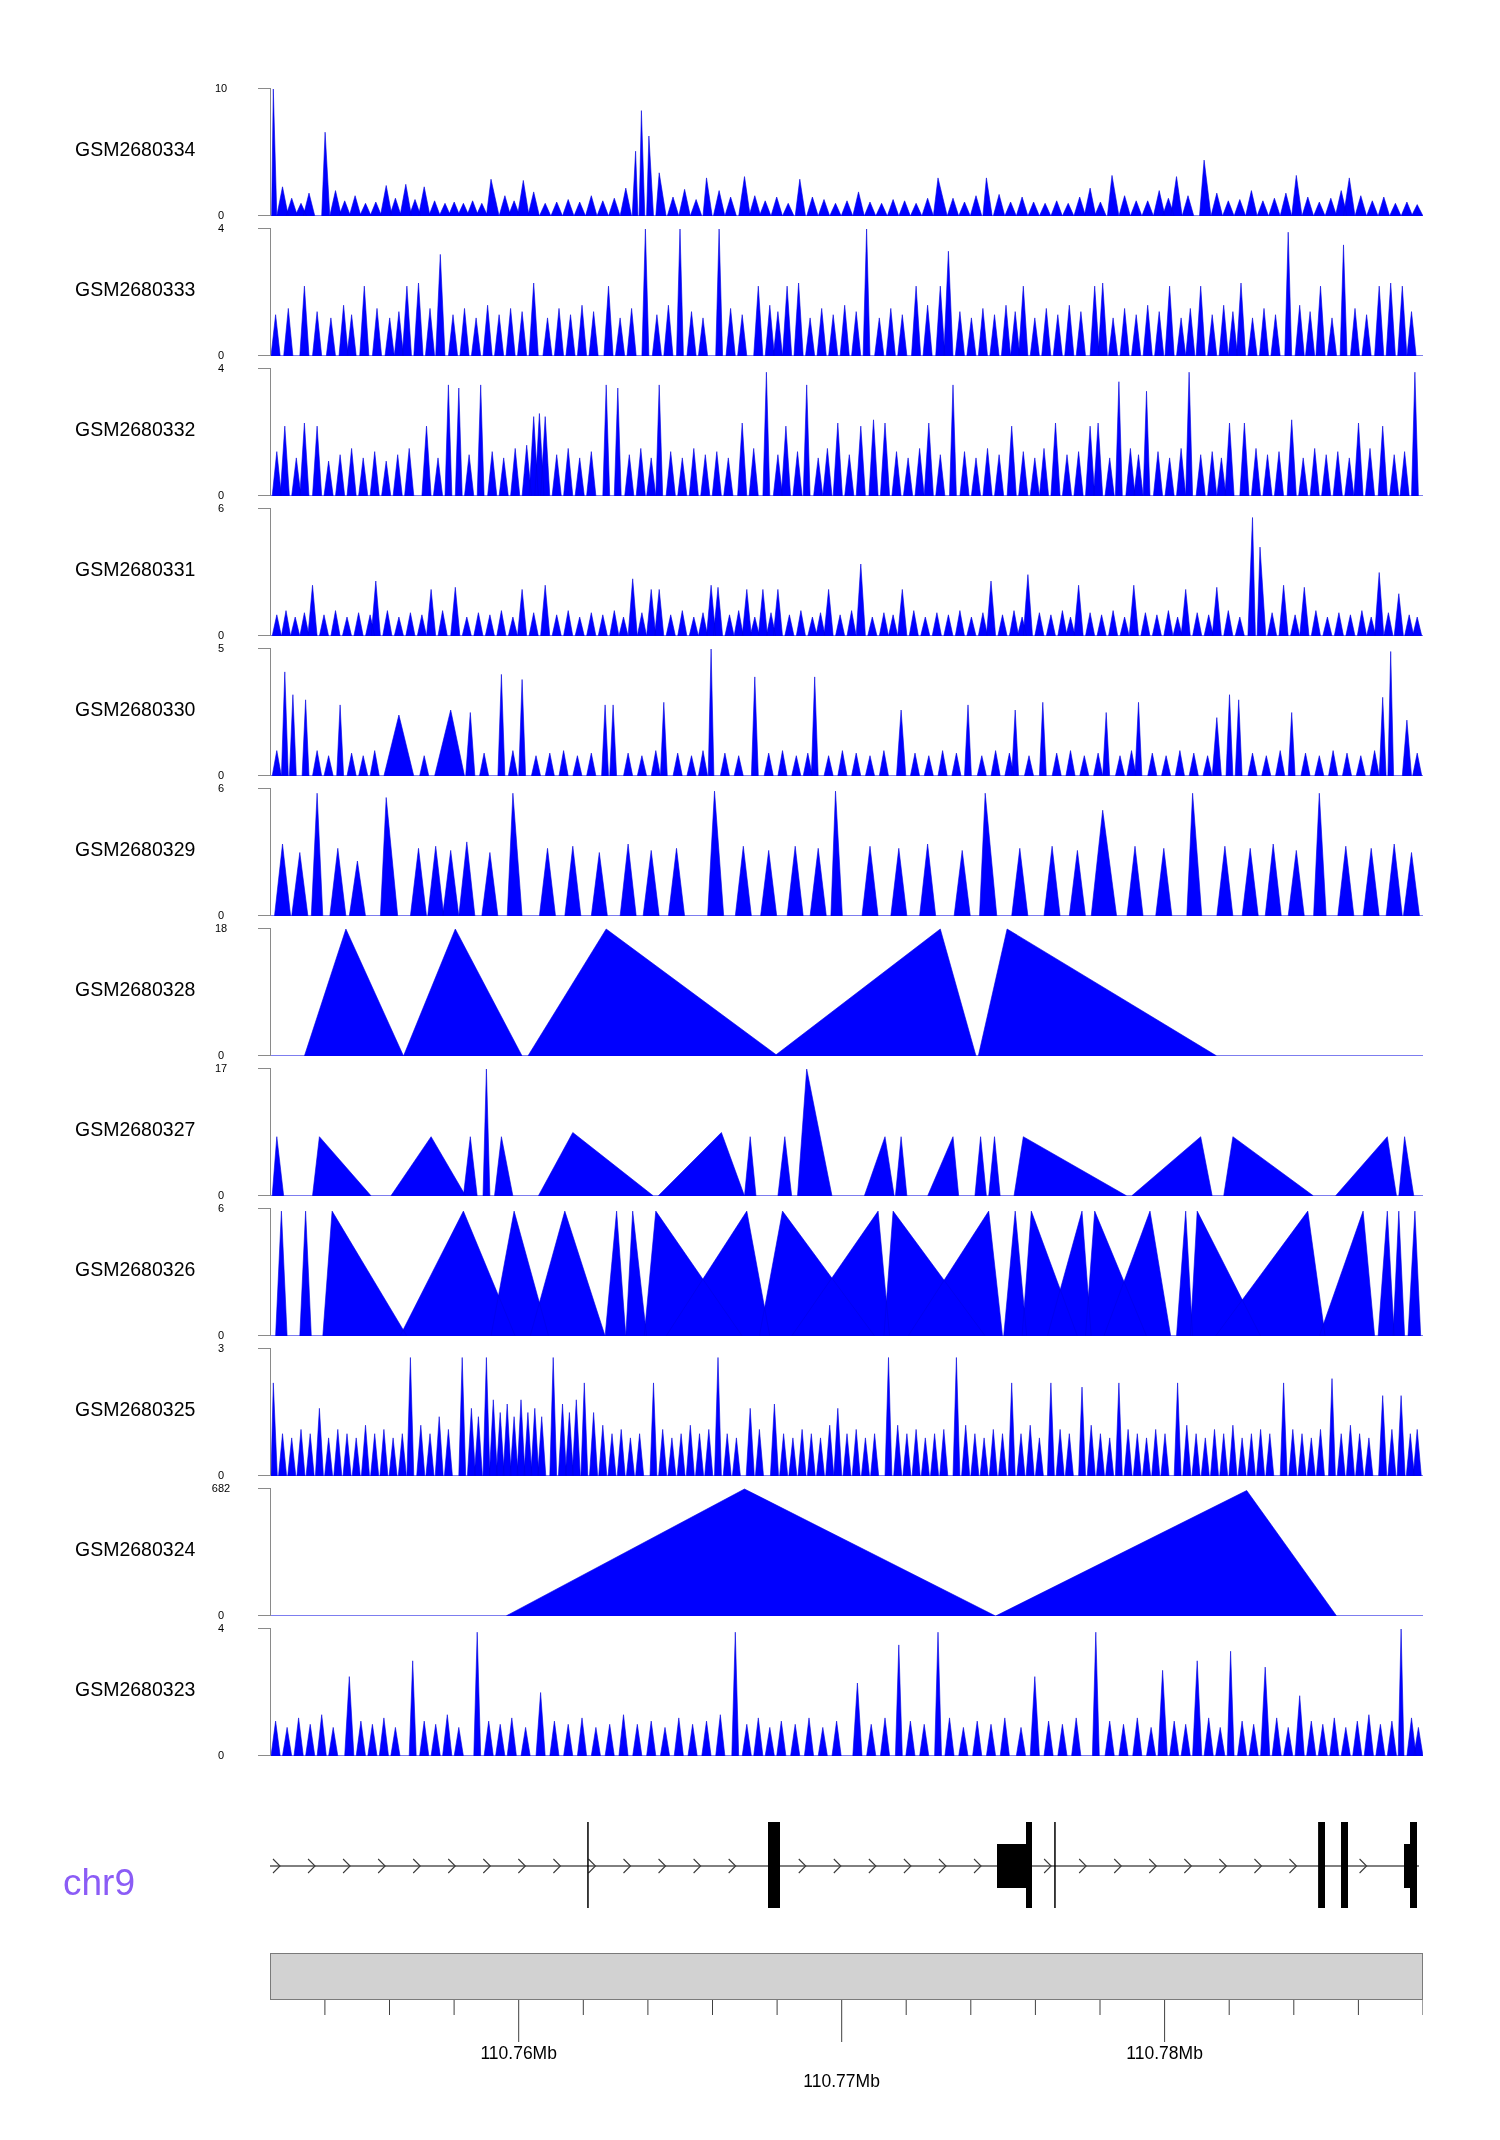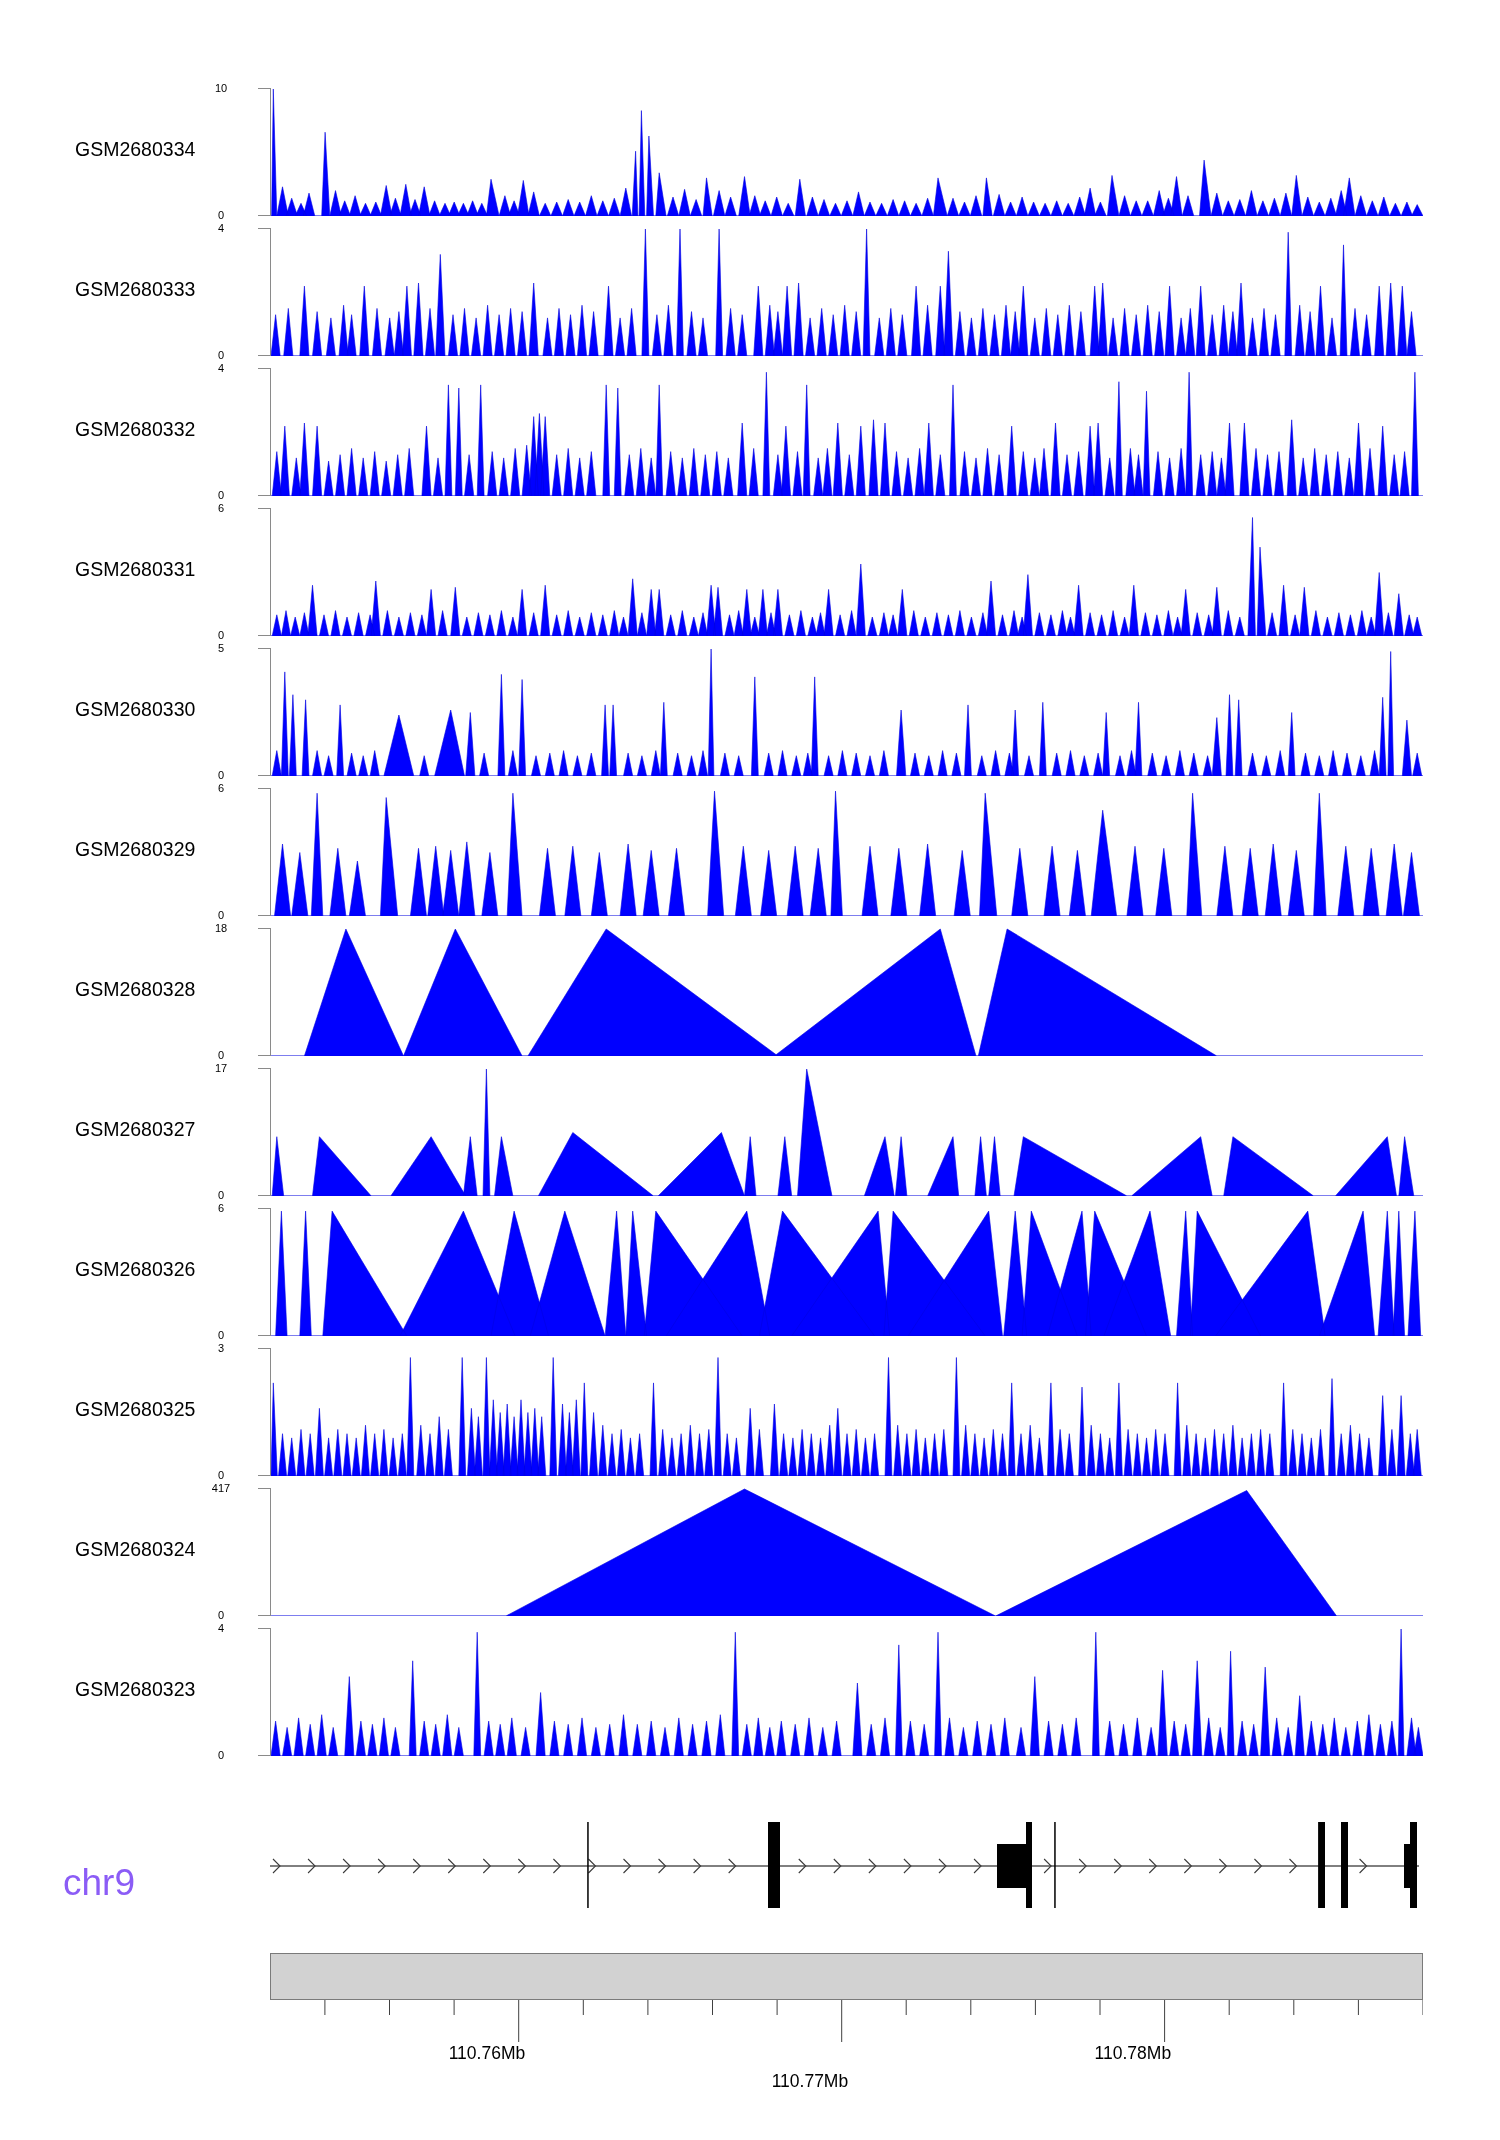--- a/index.html
+++ b/index.html
@@ -11,21 +11,21 @@
   .ytick{position:absolute;left:258px;width:12px;height:1px;background:#8a8a8a;}
   .ymax-label,.ymin-label{position:absolute;left:190px;width:62px;text-align:center;font-size:11px;color:#000;}
   .ymax-label{top:-6px;}
   .ymin-label{top:121px;}
   .signal-svg{position:absolute;left:271px;top:0;width:1152px;height:128px;}
   #gene-track{position:absolute;left:270px;top:1820px;}
   #chr-name{position:absolute;left:63px;top:1862px;font-size:37px;color:#8b5cf6;}
   #ideogram{position:absolute;left:270px;top:1953px;width:1151px;height:45px;
             background:#d2d2d2;border:1px solid #7a7a7a;}
   #ruler-svg{position:absolute;left:270px;top:2000px;}
-  .ruler-label{position:absolute;top:2043px;width:140px;font-size:17.5px;color:#000;}
+  .ruler-label{position:absolute;top:2043px;width:140px;text-align:center;font-size:17.5px;color:#000;}
 </style>
 </head>
 <body>
 
 <div id="figure">
   <div id="tracks">
       <div class="track" style="top: 88px;">
         <div class="track-label">GSM2680334</div>
         <div class="yaxis-line"></div>
         <div class="ytick" style="top: 0px;"></div>
@@ -133,21 +133,21 @@
         <div class="ymin-label">0</div>
         <svg class="signal-svg" viewBox="0 0 1152 128" preserveAspectRatio="none">
           <polygon points="0.0,128.0 0.0,128.0 2.3,34.9 6.3,128.0 7.5,128.0 11.5,85.7 15.6,128.0 16.7,128.0 20.7,89.9 24.8,128.0 25.9,128.0 30.0,81.4 34.0,128.0 35.1,128.0 39.2,85.7 43.2,128.0 44.4,128.0 48.4,60.3 52.4,128.0 53.6,128.0 57.6,89.9 61.6,128.0 62.8,128.0 66.8,81.4 70.8,128.0 72.0,128.0 76.0,85.7 80.1,128.0 81.2,128.0 85.2,89.9 89.3,128.0 90.4,128.0 94.5,77.2 98.5,128.0 99.6,128.0 103.7,85.7 107.7,128.0 108.9,128.0 112.9,81.4 116.9,128.0 118.1,128.0 122.1,89.9 126.1,128.0 127.3,128.0 131.3,85.7 135.4,128.0 135.9,128.0 139.4,9.5 142.8,128.0 145.7,128.0 149.8,77.2 153.8,128.0 154.9,128.0 159.0,85.7 163.0,128.0 164.2,128.0 168.2,68.7 172.2,128.0 173.4,128.0 177.4,81.4 181.4,128.0 187.8,128.0 191.2,9.5 194.7,128.0 196.4,128.0 200.4,60.3 204.5,128.0 203.3,128.0 207.4,68.7 211.4,128.0 212.0,128.0 215.4,9.5 218.9,128.0 218.3,128.0 222.3,51.8 226.4,128.0 225.2,128.0 229.2,64.5 233.3,128.0 232.1,128.0 236.2,56.0 240.2,128.0 239.0,128.0 243.1,68.7 247.1,128.0 246.0,128.0 250.0,51.8 254.0,128.0 252.9,128.0 256.9,64.5 260.9,128.0 259.8,128.0 263.8,60.3 267.8,128.0 266.7,128.0 270.7,68.7 274.8,128.0 278.8,128.0 282.2,9.5 285.7,128.0 287.4,128.0 291.5,56.0 295.5,128.0 294.3,128.0 298.4,64.5 302.4,128.0 301.2,128.0 305.3,51.8 309.3,128.0 309.9,128.0 313.3,34.9 316.8,128.0 318.5,128.0 322.6,64.5 326.6,128.0 327.7,128.0 331.8,77.2 335.8,128.0 337.0,128.0 341.0,85.7 345.0,128.0 346.2,128.0 350.2,81.4 354.2,128.0 355.4,128.0 359.4,89.9 363.5,128.0 364.6,128.0 368.6,85.7 372.7,128.0 379.0,128.0 382.5,34.9 385.9,128.0 387.6,128.0 391.7,81.4 395.7,128.0 396.9,128.0 400.9,89.9 404.9,128.0 406.1,128.0 410.1,85.7 414.1,128.0 415.3,128.0 419.3,77.2 423.4,128.0 424.5,128.0 428.5,85.7 432.6,128.0 433.7,128.0 437.8,81.4 441.8,128.0 443.5,128.0 447.0,9.5 450.4,128.0 452.2,128.0 456.2,85.7 460.2,128.0 461.4,128.0 465.4,89.9 469.4,128.0 475.2,128.0 479.2,60.3 483.3,128.0 484.4,128.0 488.4,81.4 492.5,128.0 499.4,128.0 503.4,56.0 507.5,128.0 508.6,128.0 512.6,85.7 516.7,128.0 517.8,128.0 521.9,89.9 525.9,128.0 527.0,128.0 531.1,81.4 535.1,128.0 536.3,128.0 540.3,85.7 544.3,128.0 545.5,128.0 549.5,89.9 553.5,128.0 554.7,128.0 558.7,77.2 562.8,128.0 562.8,128.0 566.8,60.3 570.8,128.0 572.0,128.0 576.0,85.7 580.0,128.0 581.2,128.0 585.2,81.4 589.2,128.0 590.4,128.0 594.4,89.9 598.5,128.0 599.6,128.0 603.6,85.7 607.7,128.0 614.0,128.0 617.5,9.5 620.9,128.0 622.7,128.0 626.7,77.2 630.7,128.0 631.9,128.0 635.9,85.7 639.9,128.0 641.1,128.0 645.1,81.4 649.2,128.0 650.3,128.0 654.3,89.9 658.4,128.0 659.5,128.0 663.6,85.7 667.6,128.0 668.7,128.0 672.8,81.4 676.8,128.0 682.0,128.0 685.4,9.5 688.9,128.0 690.6,128.0 694.7,77.2 698.7,128.0 699.8,128.0 703.9,85.7 707.9,128.0 709.1,128.0 713.1,89.9 717.1,128.0 718.3,128.0 722.3,81.4 726.3,128.0 727.5,128.0 731.5,85.7 735.6,128.0 737.3,128.0 740.7,34.9 744.2,128.0 745.9,128.0 750.0,85.7 754.0,128.0 755.1,128.0 759.2,77.2 763.2,128.0 764.4,128.0 768.4,89.9 772.4,128.0 776.4,128.0 779.9,34.9 783.4,128.0 785.1,128.0 789.1,81.4 793.2,128.0 794.3,128.0 798.3,85.7 802.4,128.0 807.6,128.0 811.0,39.1 814.5,128.0 816.2,128.0 820.2,77.2 824.3,128.0 825.4,128.0 829.4,85.7 833.5,128.0 834.6,128.0 838.7,89.9 842.7,128.0 844.4,128.0 847.9,34.9 851.3,128.0 853.1,128.0 857.1,81.4 861.1,128.0 862.3,128.0 866.3,85.7 870.3,128.0 871.5,128.0 875.5,89.9 879.6,128.0 880.7,128.0 884.7,81.4 888.8,128.0 889.9,128.0 894.0,85.7 898.0,128.0 903.2,128.0 906.6,34.9 910.1,128.0 911.8,128.0 915.8,77.2 919.9,128.0 921.0,128.0 925.1,85.7 929.1,128.0 930.2,128.0 934.3,89.9 938.3,128.0 939.5,128.0 943.5,81.4 947.5,128.0 948.7,128.0 952.7,85.7 956.7,128.0 957.9,128.0 961.9,77.2 966.0,128.0 967.1,128.0 971.1,89.9 975.2,128.0 976.3,128.0 980.4,85.7 984.4,128.0 985.5,128.0 989.6,81.4 993.6,128.0 994.8,128.0 998.8,85.7 1002.8,128.0 1009.2,128.0 1012.6,34.9 1016.1,128.0 1017.8,128.0 1021.8,81.4 1025.9,128.0 1027.0,128.0 1031.0,85.7 1035.1,128.0 1036.2,128.0 1040.3,89.9 1044.3,128.0 1045.4,128.0 1049.5,81.4 1053.5,128.0 1057.5,128.0 1061.0,30.6 1064.4,128.0 1066.2,128.0 1070.2,85.7 1074.2,128.0 1075.4,128.0 1079.4,77.2 1083.5,128.0 1084.6,128.0 1088.6,85.7 1092.7,128.0 1093.8,128.0 1097.9,89.9 1101.9,128.0 1107.6,128.0 1111.7,47.6 1115.7,128.0 1116.9,128.0 1120.9,81.4 1124.9,128.0 1126.1,128.0 1130.1,47.6 1134.1,128.0 1135.3,128.0 1139.3,85.7 1143.4,128.0 1142.2,128.0 1146.2,81.4 1150.3,128.0 1152.0,128.0" fill="#0000ff" stroke="#0000e0" stroke-width="0.6"></polygon>
         </svg>
       </div>
       <div class="track" style="top: 1488px;">
         <div class="track-label">GSM2680324</div>
         <div class="yaxis-line"></div>
         <div class="ytick" style="top: 0px;"></div>
         <div class="ytick" style="top: 127px;"></div>
-        <div class="ymax-label">417</div>
+        <div class="ymax-label">682</div>
         <div class="ymin-label">0</div>
         <svg class="signal-svg" viewBox="0 0 1152 128" preserveAspectRatio="none">
           <polygon points="0.0,128.0 235.0,128.0 473.5,1.0 724.6,128.0 724.6,128.0 975.7,2.5 1065.6,128.0 1152.0,128.0" fill="#0000ff" stroke="#0000e0" stroke-width="0.6"></polygon>
         </svg>
       </div>
       <div class="track" style="top: 1628px;">
         <div class="track-label">GSM2680323</div>
         <div class="yaxis-line"></div>
         <div class="ytick" style="top: 0px;"></div>
         <div class="ytick" style="top: 127px;"></div>

